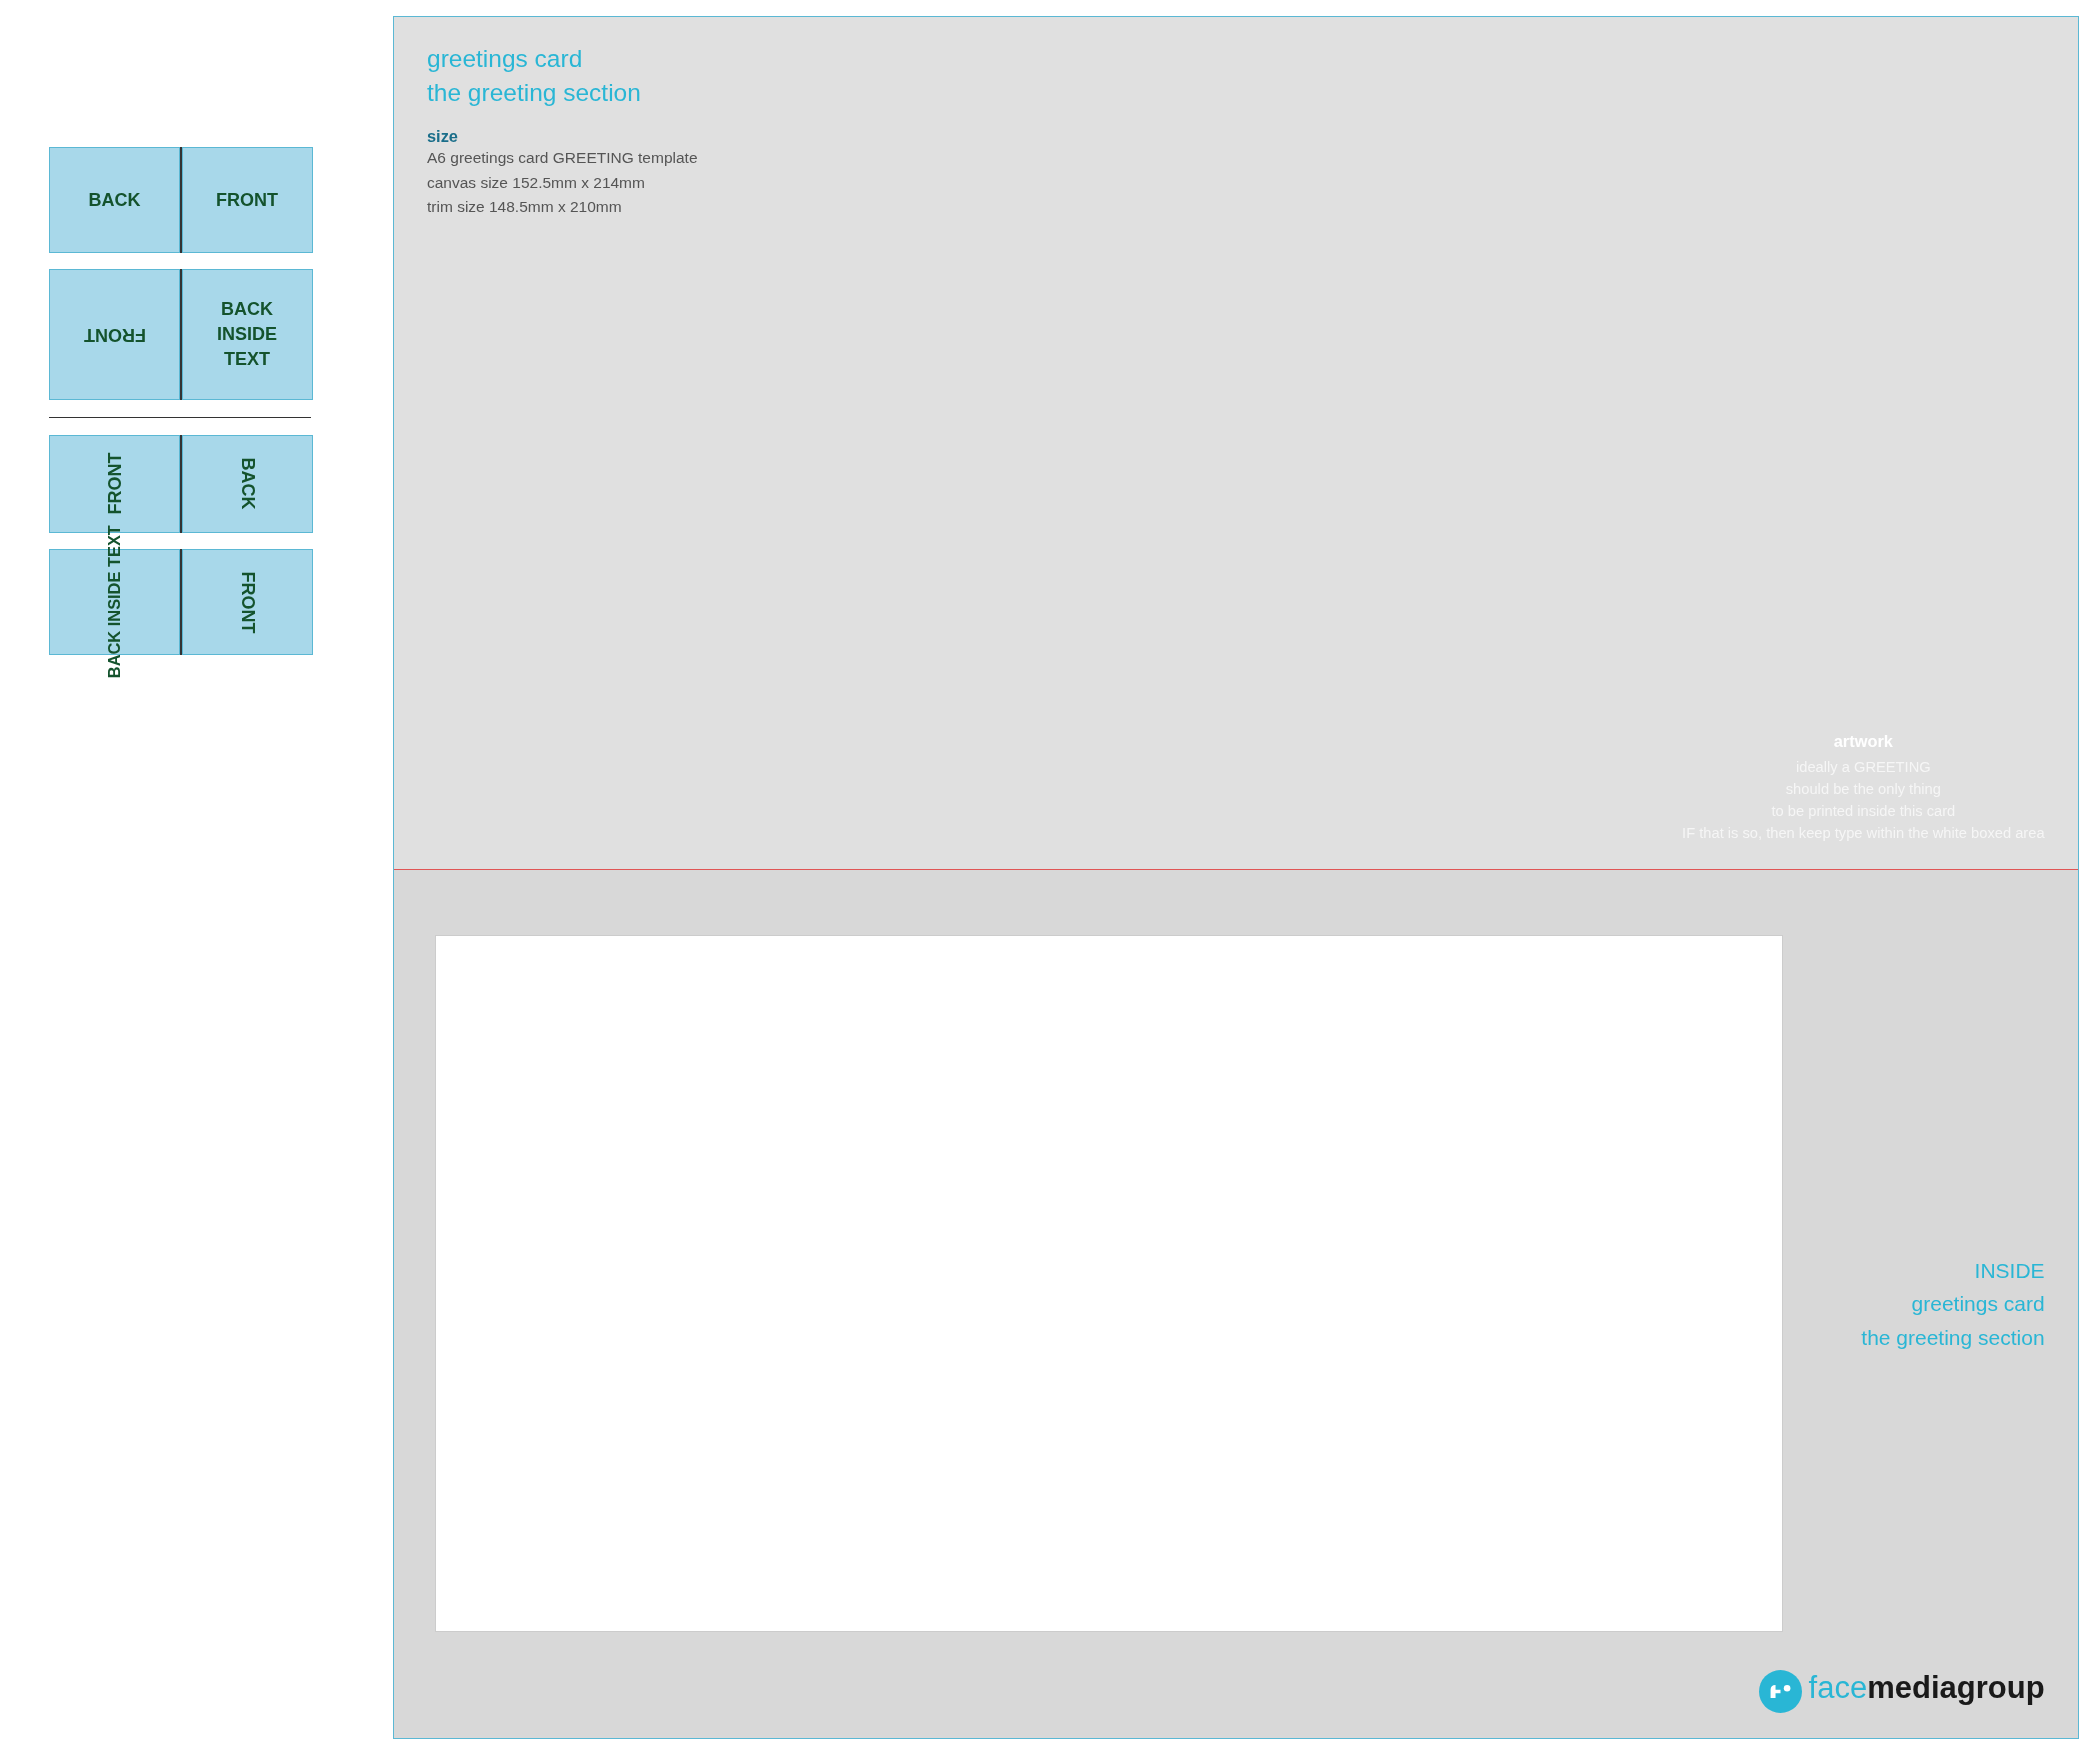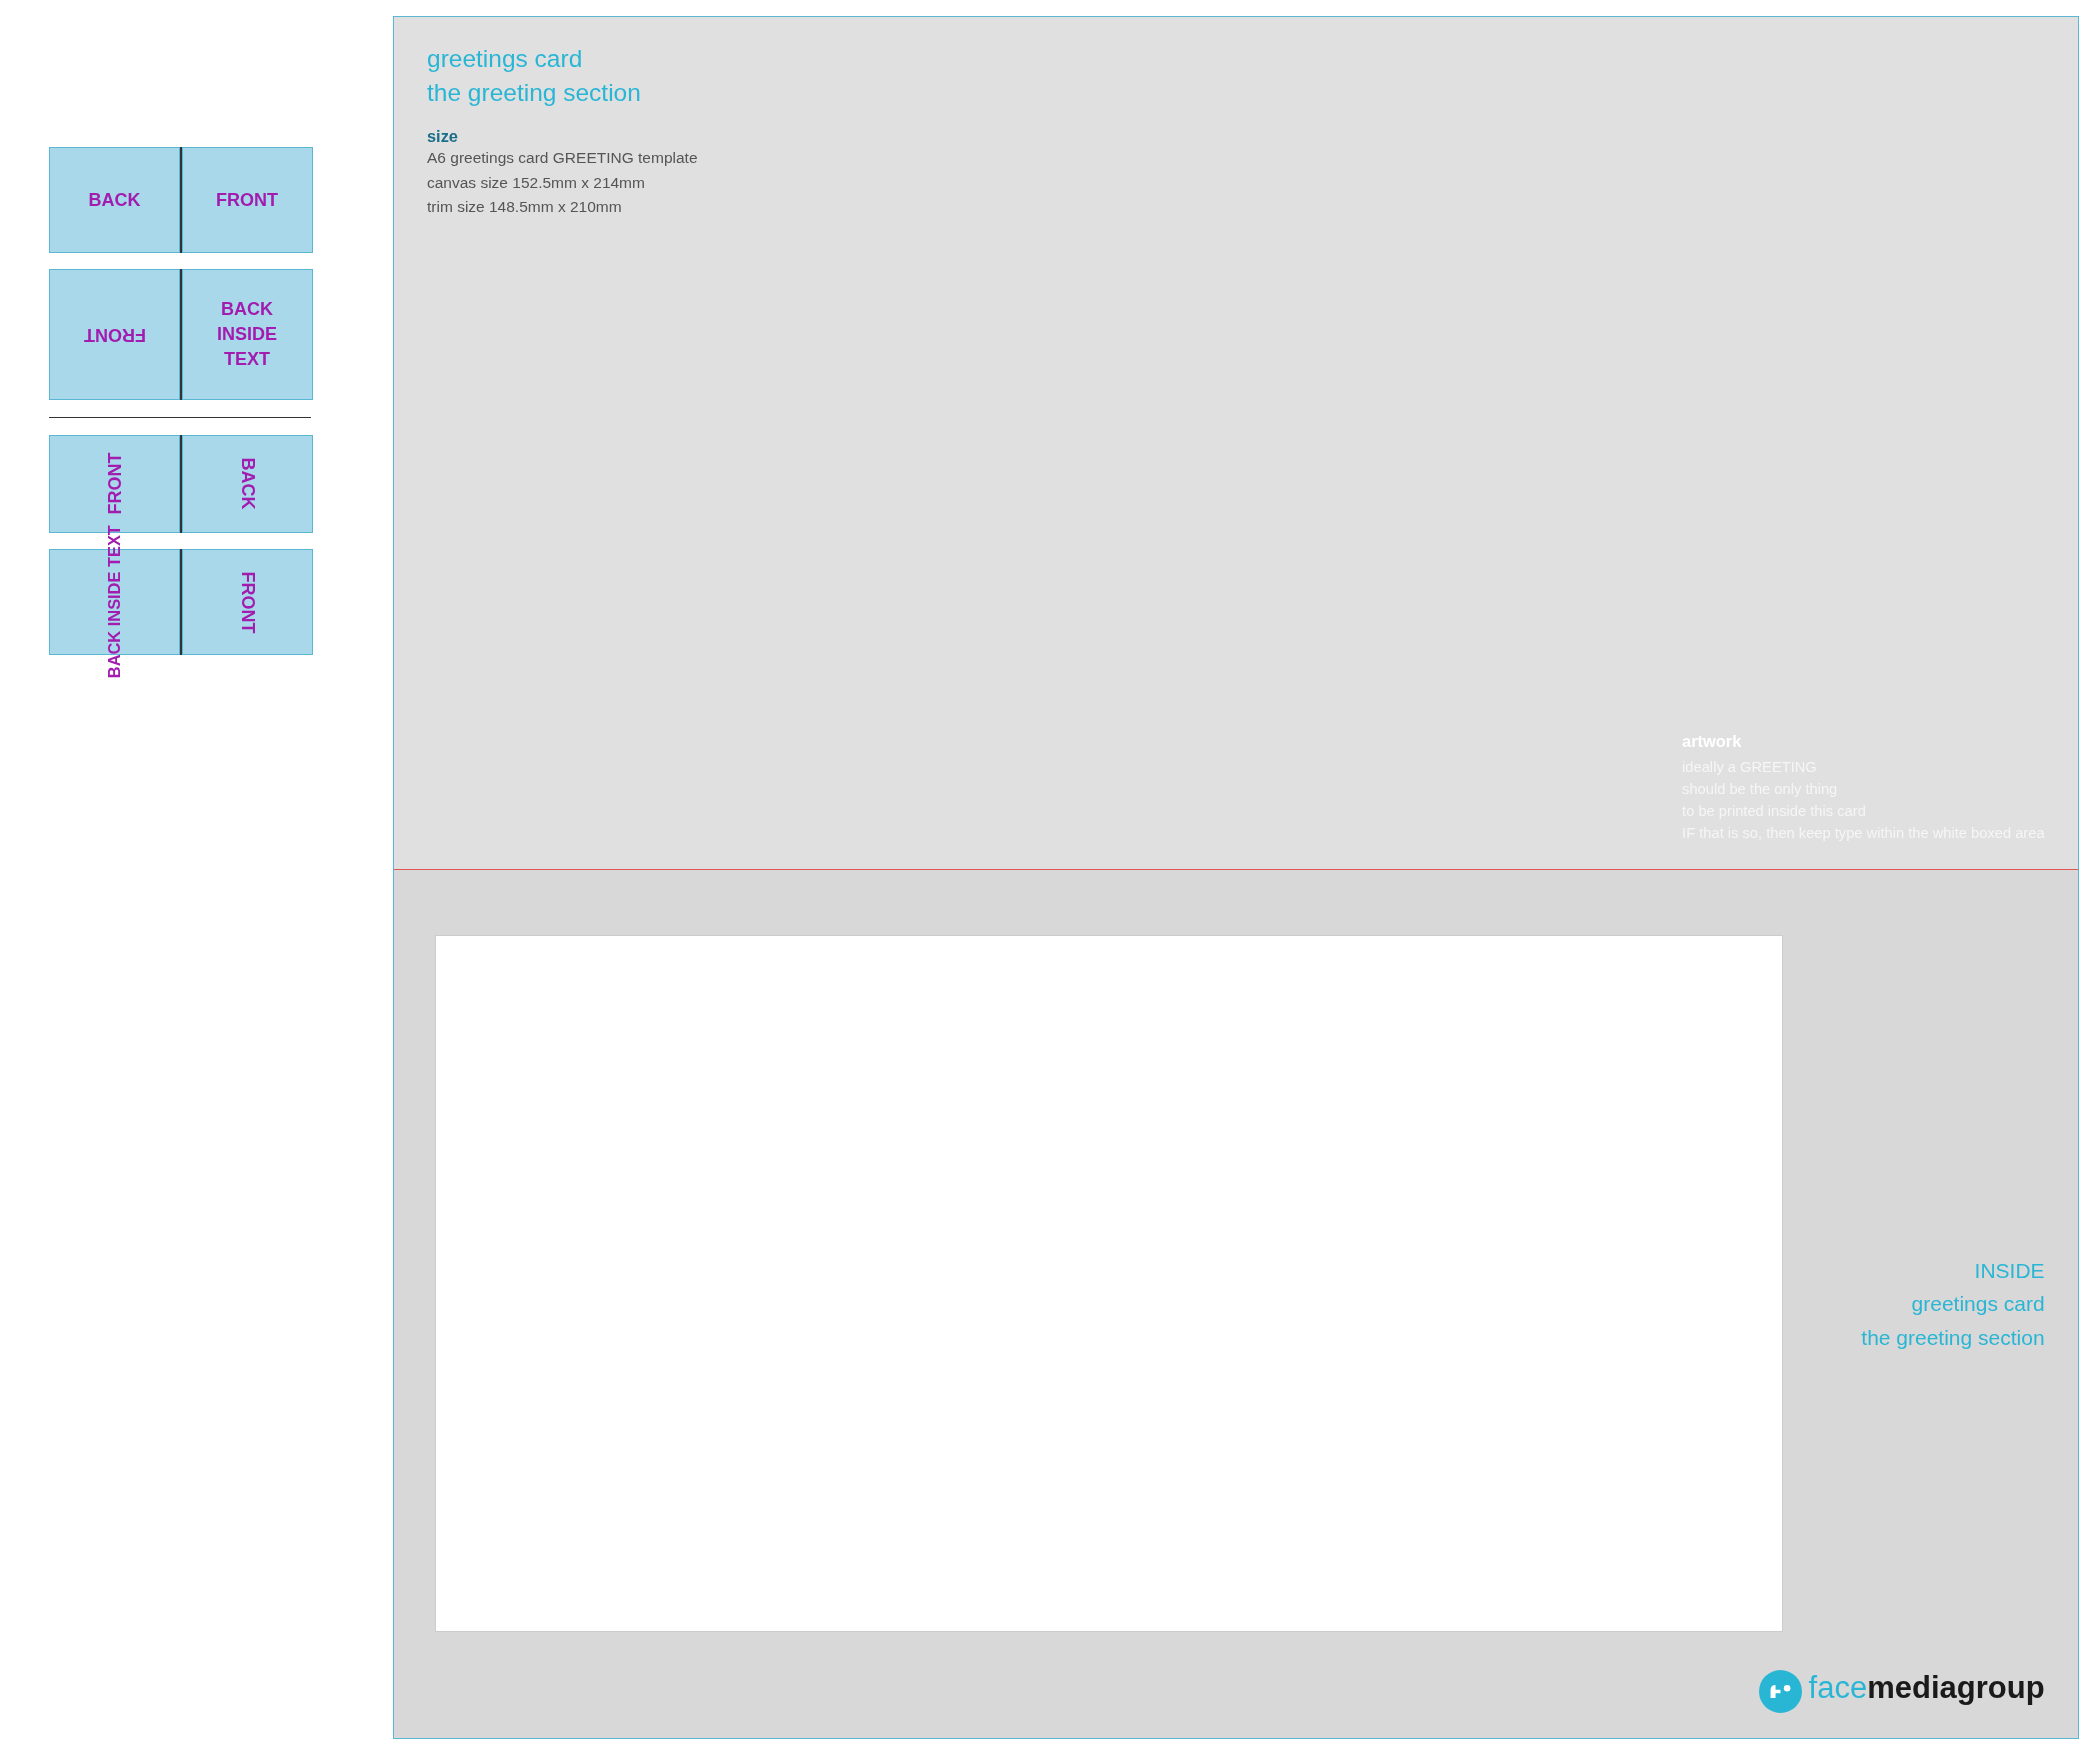--- a/index.html
+++ b/index.html
@@ -28,21 +28,21 @@
     }
 
     .card-block {
       background: #a8d8ea;
       border: 0.8px solid #5bb8d4;
       display: flex;
       align-items: center;
       justify-content: center;
       font-weight: bold;
       font-size: 18px;
-      color: #a21caf;
+      color: #14532d;
       position: relative;
     }
 
     
     .row1 .card-block {
       width: 131px;
       height: 106px;
     }
     .row1 .divider-v {
       width: 1.6px;
@@ -170,21 +170,21 @@
     .canvas-top-size-info {
       color: #555;
       font-size: 15.5px;
       line-height: 1.6;
     }
 
     .canvas-top-artwork {
       position: absolute;
       bottom: 24.5px;
       right: 33px;
-      text-align: left;
+      text-align: center;
     }
 
     .artwork-title {
       color: #ffffff;
       font-weight: bold;
       font-size: 16.4px;
       margin-bottom: 4.9px;
     }
 
     .artwork-desc {

